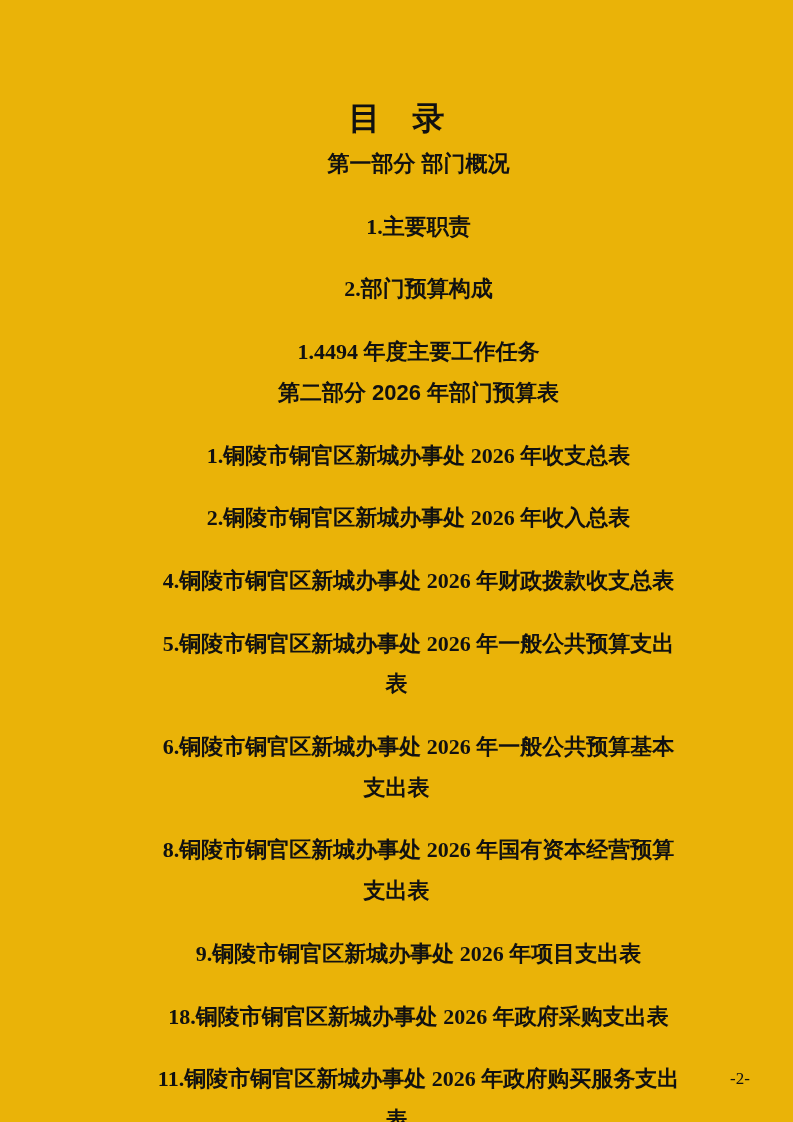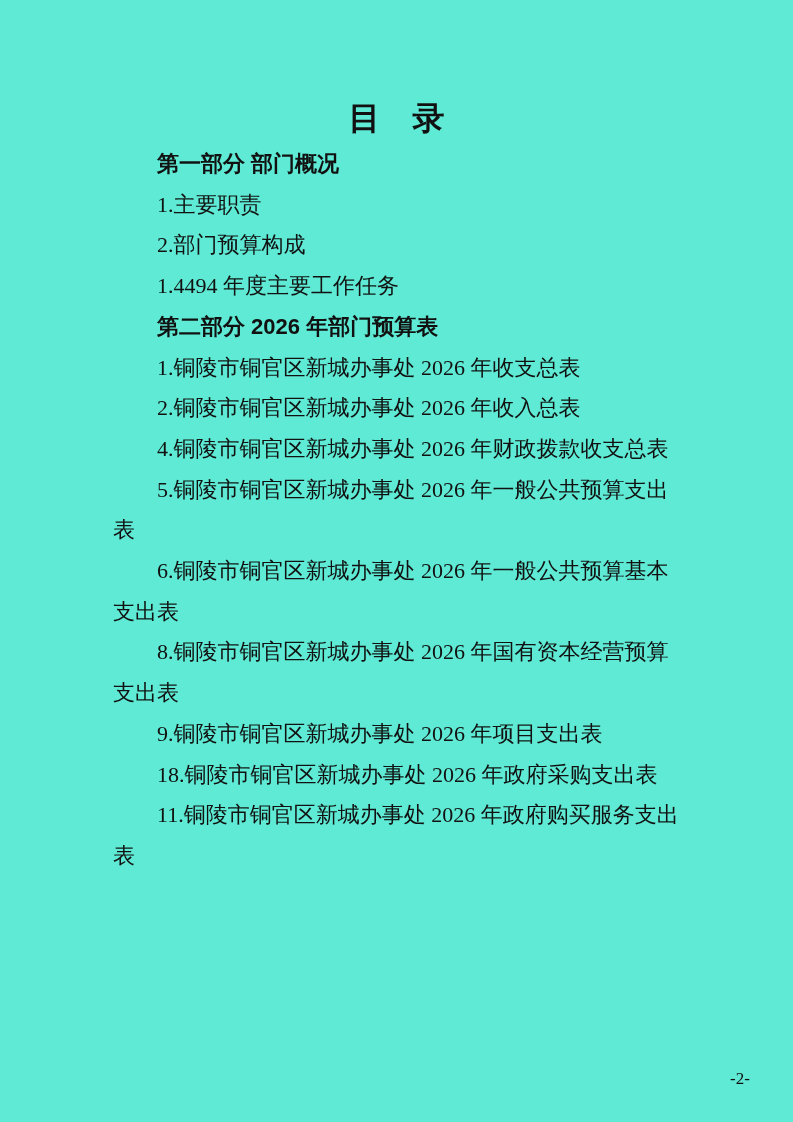--- a/index.html
+++ b/index.html
@@ -5,21 +5,21 @@
 <style>
   html, body {
     margin: 0;
     padding: 0;
     background: #ffffff;
   }
   .page {
     position: relative;
     width: 793px;
     height: 1122px;
-    background: #5eead4;
+    background: #eab308;
     color: #111111;
     overflow: hidden;
     font-family: "Liberation Serif", "DejaVu Serif", serif;
   }
   .content {
     position: absolute;
     left: 113px;
     top: 92px;
     width: 567px;
   }
@@ -35,28 +35,30 @@
     color: #111111;
   }
   .toc-line {
     margin: 0;
     padding: 0;
     font-size: 22px;
     line-height: 40.7px;
     text-indent: 44px;           
     white-space: pre-wrap;        
     color: #111111;
+    text-align: center;
   }
   .toc-heading {
     font-family: "Liberation Sans", "DejaVu Sans", sans-serif;
     font-weight: bold;
   }
   .toc-item {
     font-family: "Liberation Serif", "DejaVu Serif", serif;
-    font-weight: normal;
+    font-weight: bold;
+    margin-top: 22px;
   }
   .page-number {
     position: absolute;
     left: 730px;
     top: 1068px;
     font-family: "Liberation Serif", "DejaVu Serif", serif;
     font-size: 17px;
     line-height: 22px;
     color: #111111;
   }

